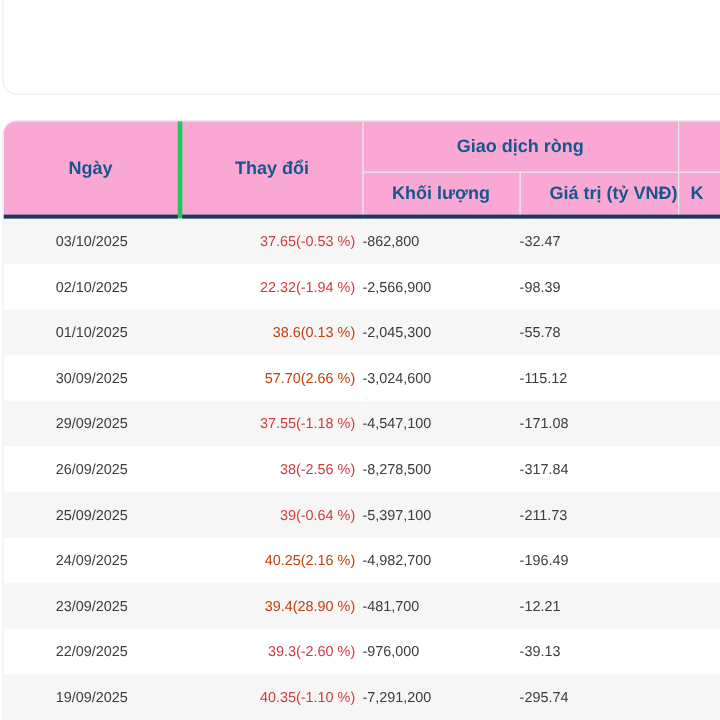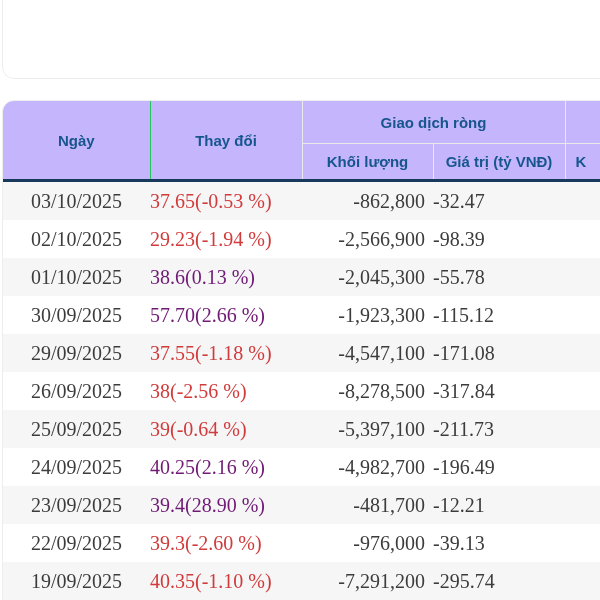--- a/index.html
+++ b/index.html
@@ -32,51 +32,50 @@
     border-collapse:collapse;
     width:790px;
     table-layout:fixed;
   }
   col.c1{width:147px;} col.c2{width:152px;} col.c3{width:131px;} col.c4{width:132px;} col.c5{width:228px;}
 
   thead th{
     color:#17568c;
     font-size:15px;
     font-weight:600;
-    background:#c4b5fd;
+    background:#f9a8d4;
     padding:0;
   }
   .h-date, .h-change{ height:78px; text-align:center; }
-  .h-date{ border-right:1px solid #22c55e; }
+  .h-date{ border-right:4px solid #22c55e; }
   .h-group{
     height:42px; text-align:center;
     border-left:1px solid #e9e9e9;
     border-bottom:1px solid #e9e9e9;
   }
   .h-sub{ height:35px; text-align:center; }
   .h-vol{ border-left:1px solid #e9e9e9; border-right:1px solid #e9e9e9; }
-  .h-val{ border-right:1px solid #e9e9e9; }
+  .h-val{ border-right:1px solid #e9e9e9;text-align:right; }
   .h-next{ text-align:left; padding-left:10px; }
   .h-date, .h-change, tr.sub-row th{ border-bottom:3px solid #173a5c; }
 
   tbody td{
     height:38px;
-    font-size:20px;
+    font-size:12px;
     color:#3c3c3c;
     padding:0;
     white-space:nowrap;
-    font-family:Liberation Serif, serif;
   }
   tbody tr:nth-child(odd){ background:#f6f6f7; }
   .c-date{ text-align:center; }
-  .c-change{ padding-right:6px; }
-  .c-vol{ text-align:right; padding-right:8px; }
+  .c-change{ text-align:right; padding-right:6px; }
+  .c-vol{ padding-right:8px; }
   .c-val{ text-align:left; padding-right:12px; }
   .c-change.down{ color:#d13b3b; }
-  .c-change.up{ color:#701a75; }
+  .c-change.up{ color:#c2410c; }
 </style>
 </head>
 <body>
 
 <div class="stage">
   <div class="card-above"></div>
 
   <div class="table-card">
     <table>
       <colgroup>
@@ -102,36 +101,36 @@
       <tbody>
         <tr>
           <td class="c-date">03/10/2025</td>
           <td class="c-change down">37.65(-0.53 %)</td>
           <td class="c-vol">-862,800</td>
           <td class="c-val">-32.47</td>
           <td class="c-next"></td>
         </tr>
         <tr>
           <td class="c-date">02/10/2025</td>
-          <td class="c-change down">29.23(-1.94 %)</td>
+          <td class="c-change down">22.32(-1.94 %)</td>
           <td class="c-vol">-2,566,900</td>
           <td class="c-val">-98.39</td>
           <td class="c-next"></td>
         </tr>
         <tr>
           <td class="c-date">01/10/2025</td>
           <td class="c-change up">38.6(0.13 %)</td>
           <td class="c-vol">-2,045,300</td>
           <td class="c-val">-55.78</td>
           <td class="c-next"></td>
         </tr>
         <tr>
           <td class="c-date">30/09/2025</td>
           <td class="c-change up">57.70(2.66 %)</td>
-          <td class="c-vol">-1,923,300</td>
+          <td class="c-vol">-3,024,600</td>
           <td class="c-val">-115.12</td>
           <td class="c-next"></td>
         </tr>
         <tr>
           <td class="c-date">29/09/2025</td>
           <td class="c-change down">37.55(-1.18 %)</td>
           <td class="c-vol">-4,547,100</td>
           <td class="c-val">-171.08</td>
           <td class="c-next"></td>
         </tr>

